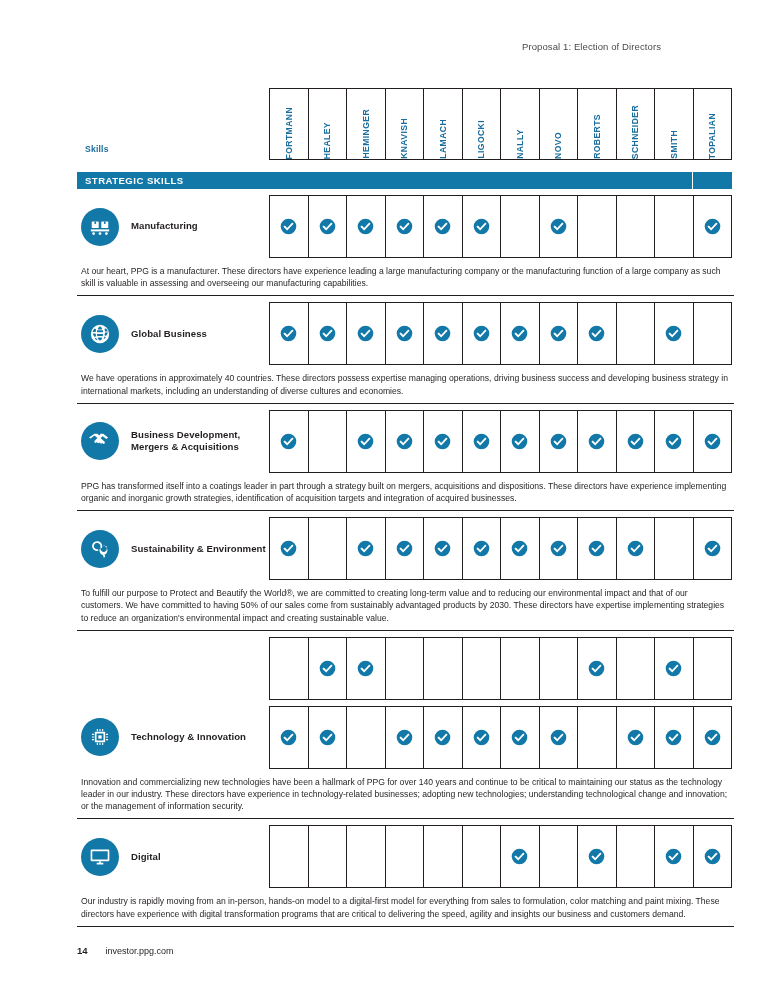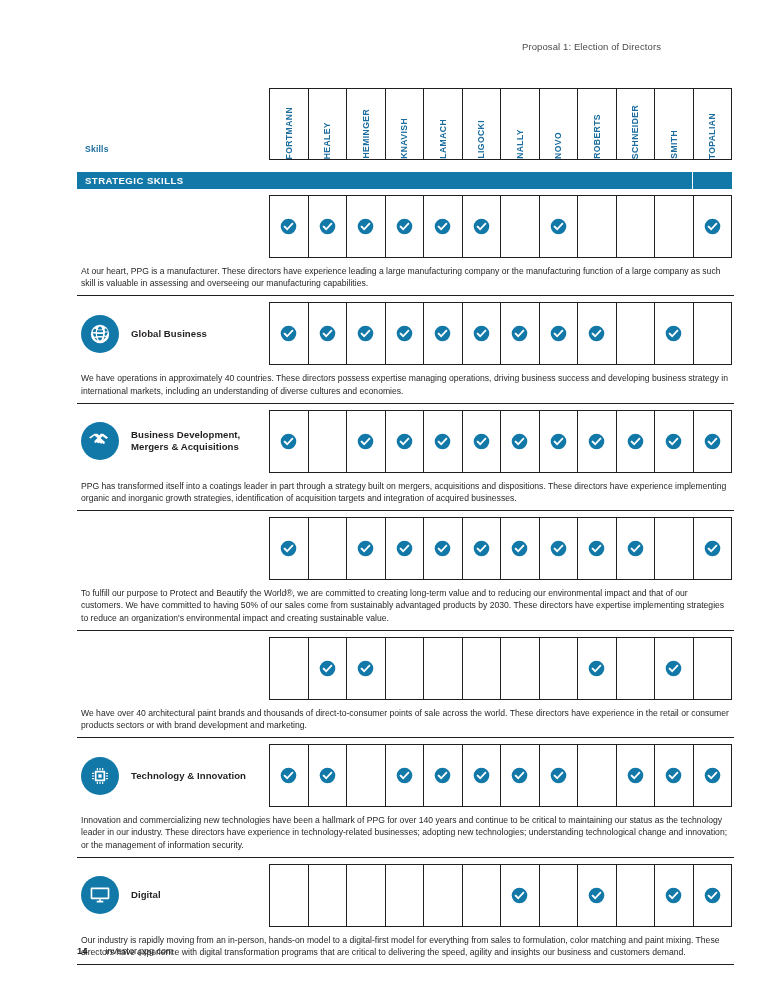--- a/index.html
+++ b/index.html
@@ -171,20 +171,35 @@
     </div>
 
     <div class="section-bar-wrap">
       <div class="section-bar">STRATEGIC SKILLS</div>
       <div class="bar-gap"></div>
     </div>
 
     <div id="rowsHost">
         <div>
           <div class="skill-row">
+            <div class="skill-left">
+              <div class="icon-circle">
+                <svg xmlns="http://www.w3.org/2000/svg" viewBox="0 0 24 24" width="22" height="22" fill="#ffffff">
+                  <rect x="3" y="6" width="7.6" height="7.2" rx="0.6"></rect>
+                  <rect x="13.4" y="6" width="7.6" height="7.2" rx="0.6"></rect>
+                  <rect x="5.9" y="6" width="1.8" height="2.6" fill="#1278a8"></rect>
+                  <rect x="16.3" y="6" width="1.8" height="2.6" fill="#1278a8"></rect>
+                  <path d="M2 14.6h20v2.2H2z"></path>
+                  <circle cx="5" cy="19.2" r="1.5"></circle>
+                  <circle cx="12" cy="19.2" r="1.5"></circle>
+                  <circle cx="19" cy="19.2" r="1.5"></circle>
+                </svg>
+              </div>
+              <div class="skill-name">Manufacturing</div>
+            </div>
             <div class="check-cols">
               <div class="cell">
                 <span>
                   <svg class="chk" xmlns="http://www.w3.org/2000/svg" viewBox="0 0 24 24">
                     <circle cx="12" cy="12" r="11" fill="#1278a8"></circle>
                     <path d="M6.6 12.3l3.5 3.6 7.2-7.6" fill="none" stroke="#ffffff" stroke-width="2.6" stroke-linecap="square"></path>
                   </svg>
                 </span>
               </div>
               <div class="cell">
@@ -454,20 +469,29 @@
                 </span>
               </div>
             </div>
           </div>
           <div class="desc">
             <p>PPG has transformed itself into a coatings leader in part through a strategy built on mergers, acquisitions and dispositions. These directors have experience implementing organic and inorganic growth strategies, identification of acquisition targets and integration of acquired businesses.</p>
           </div>
         </div>
         <div>
           <div class="skill-row">
+            <div class="skill-left">
+              <div class="icon-circle">
+                <svg xmlns="http://www.w3.org/2000/svg" viewBox="0 0 24 24" width="22" height="22" fill="#ffffff">
+                  <path d="M11.4 4.1C8.6 2.9 5.3 3.7 4 6.3c-1.4 2.7-.2 6 2.6 7.3 1.2.6 2.5.7 3.7.4l-.5-1.8a4 4 0 0 1-2.4-.3 3.6 3.6 0 0 1-1.7-4.8 3.7 3.7 0 0 1 4.8-1.5c1.8.8 2.6 3 1.8 4.8l1.6.8c1.2-2.7 0-6-2.5-7.1z"></path>
+                  <path d="M19.3 9.1c-2.6-1.3-5.8-.4-7.2 2.1-1.4 2.6-.3 5.9 2.3 7.2.3.1.6.2.9.3l.7 2.6 1.7-.5-.7-2.6c2.4-.9 3.7-3.6 2.9-6.1a5 5 0 0 0-.6-1.3zm-1.6 5.5a3.5 3.5 0 0 1-4.6-.9 3.4 3.4 0 0 1 1.1-4.7 3.6 3.6 0 0 1 4.6 1 3.4 3.4 0 0 1-1.1 4.6z"></path>
+                </svg>
+              </div>
+              <div class="skill-name">Sustainability &amp; Environment</div>
+            </div>
             <div class="check-cols">
               <div class="cell">
                 <span>
                   <svg class="chk" xmlns="http://www.w3.org/2000/svg" viewBox="0 0 24 24">
                     <circle cx="12" cy="12" r="11" fill="#1278a8"></circle>
                     <path d="M6.6 12.3l3.5 3.6 7.2-7.6" fill="none" stroke="#ffffff" stroke-width="2.6" stroke-linecap="square"></path>
                   </svg>
                 </span>
               </div>
               <div class="cell"></div>
@@ -587,23 +611,20 @@
               <div class="cell">
                 <span>
                   <svg class="chk" xmlns="http://www.w3.org/2000/svg" viewBox="0 0 24 24">
                     <circle cx="12" cy="12" r="11" fill="#1278a8"></circle>
                     <path d="M6.6 12.3l3.5 3.6 7.2-7.6" fill="none" stroke="#ffffff" stroke-width="2.6" stroke-linecap="square"></path>
                   </svg>
                 </span>
               </div>
               <div class="cell"></div>
             </div>
-          </div>
-          <div class="desc">
-            <p>We have over 40 architectural paint brands and thousands of direct-to-consumer points of sale across the world. These directors have experience in the retail or consumer products sectors or with brand development and marketing.</p>
           </div>
         </div>
         <div>
           <div class="skill-row">
             <div class="skill-left">
               <div class="icon-circle">
                 <svg xmlns="http://www.w3.org/2000/svg" viewBox="0 0 24 24" width="22" height="22" fill="#ffffff">
                   <path d="M17.6 6.4H6.4v11.2h11.2V6.4zm-1.8 9.4H8.2V8.2h7.6v7.6z"></path>
                   <path d="M10.2 10.2h3.6v3.6h-3.6z"></path>
                   <path d="M8.5 3.2h1.2v2.4H8.5zM11.4 3.2h1.2v2.4h-1.2zM14.3 3.2h1.2v2.4h-1.2zM8.5 18.4h1.2v2.4H8.5zM11.4 18.4h1.2v2.4h-1.2zM14.3 18.4h1.2v2.4h-1.2zM3.2 8.5h2.4v1.2H3.2zM3.2 11.4h2.4v1.2H3.2zM3.2 14.3h2.4v1.2H3.2zM18.4 8.5h2.4v1.2h-2.4zM18.4 11.4h2.4v1.2h-2.4zM18.4 14.3h2.4v1.2h-2.4z"></path>

